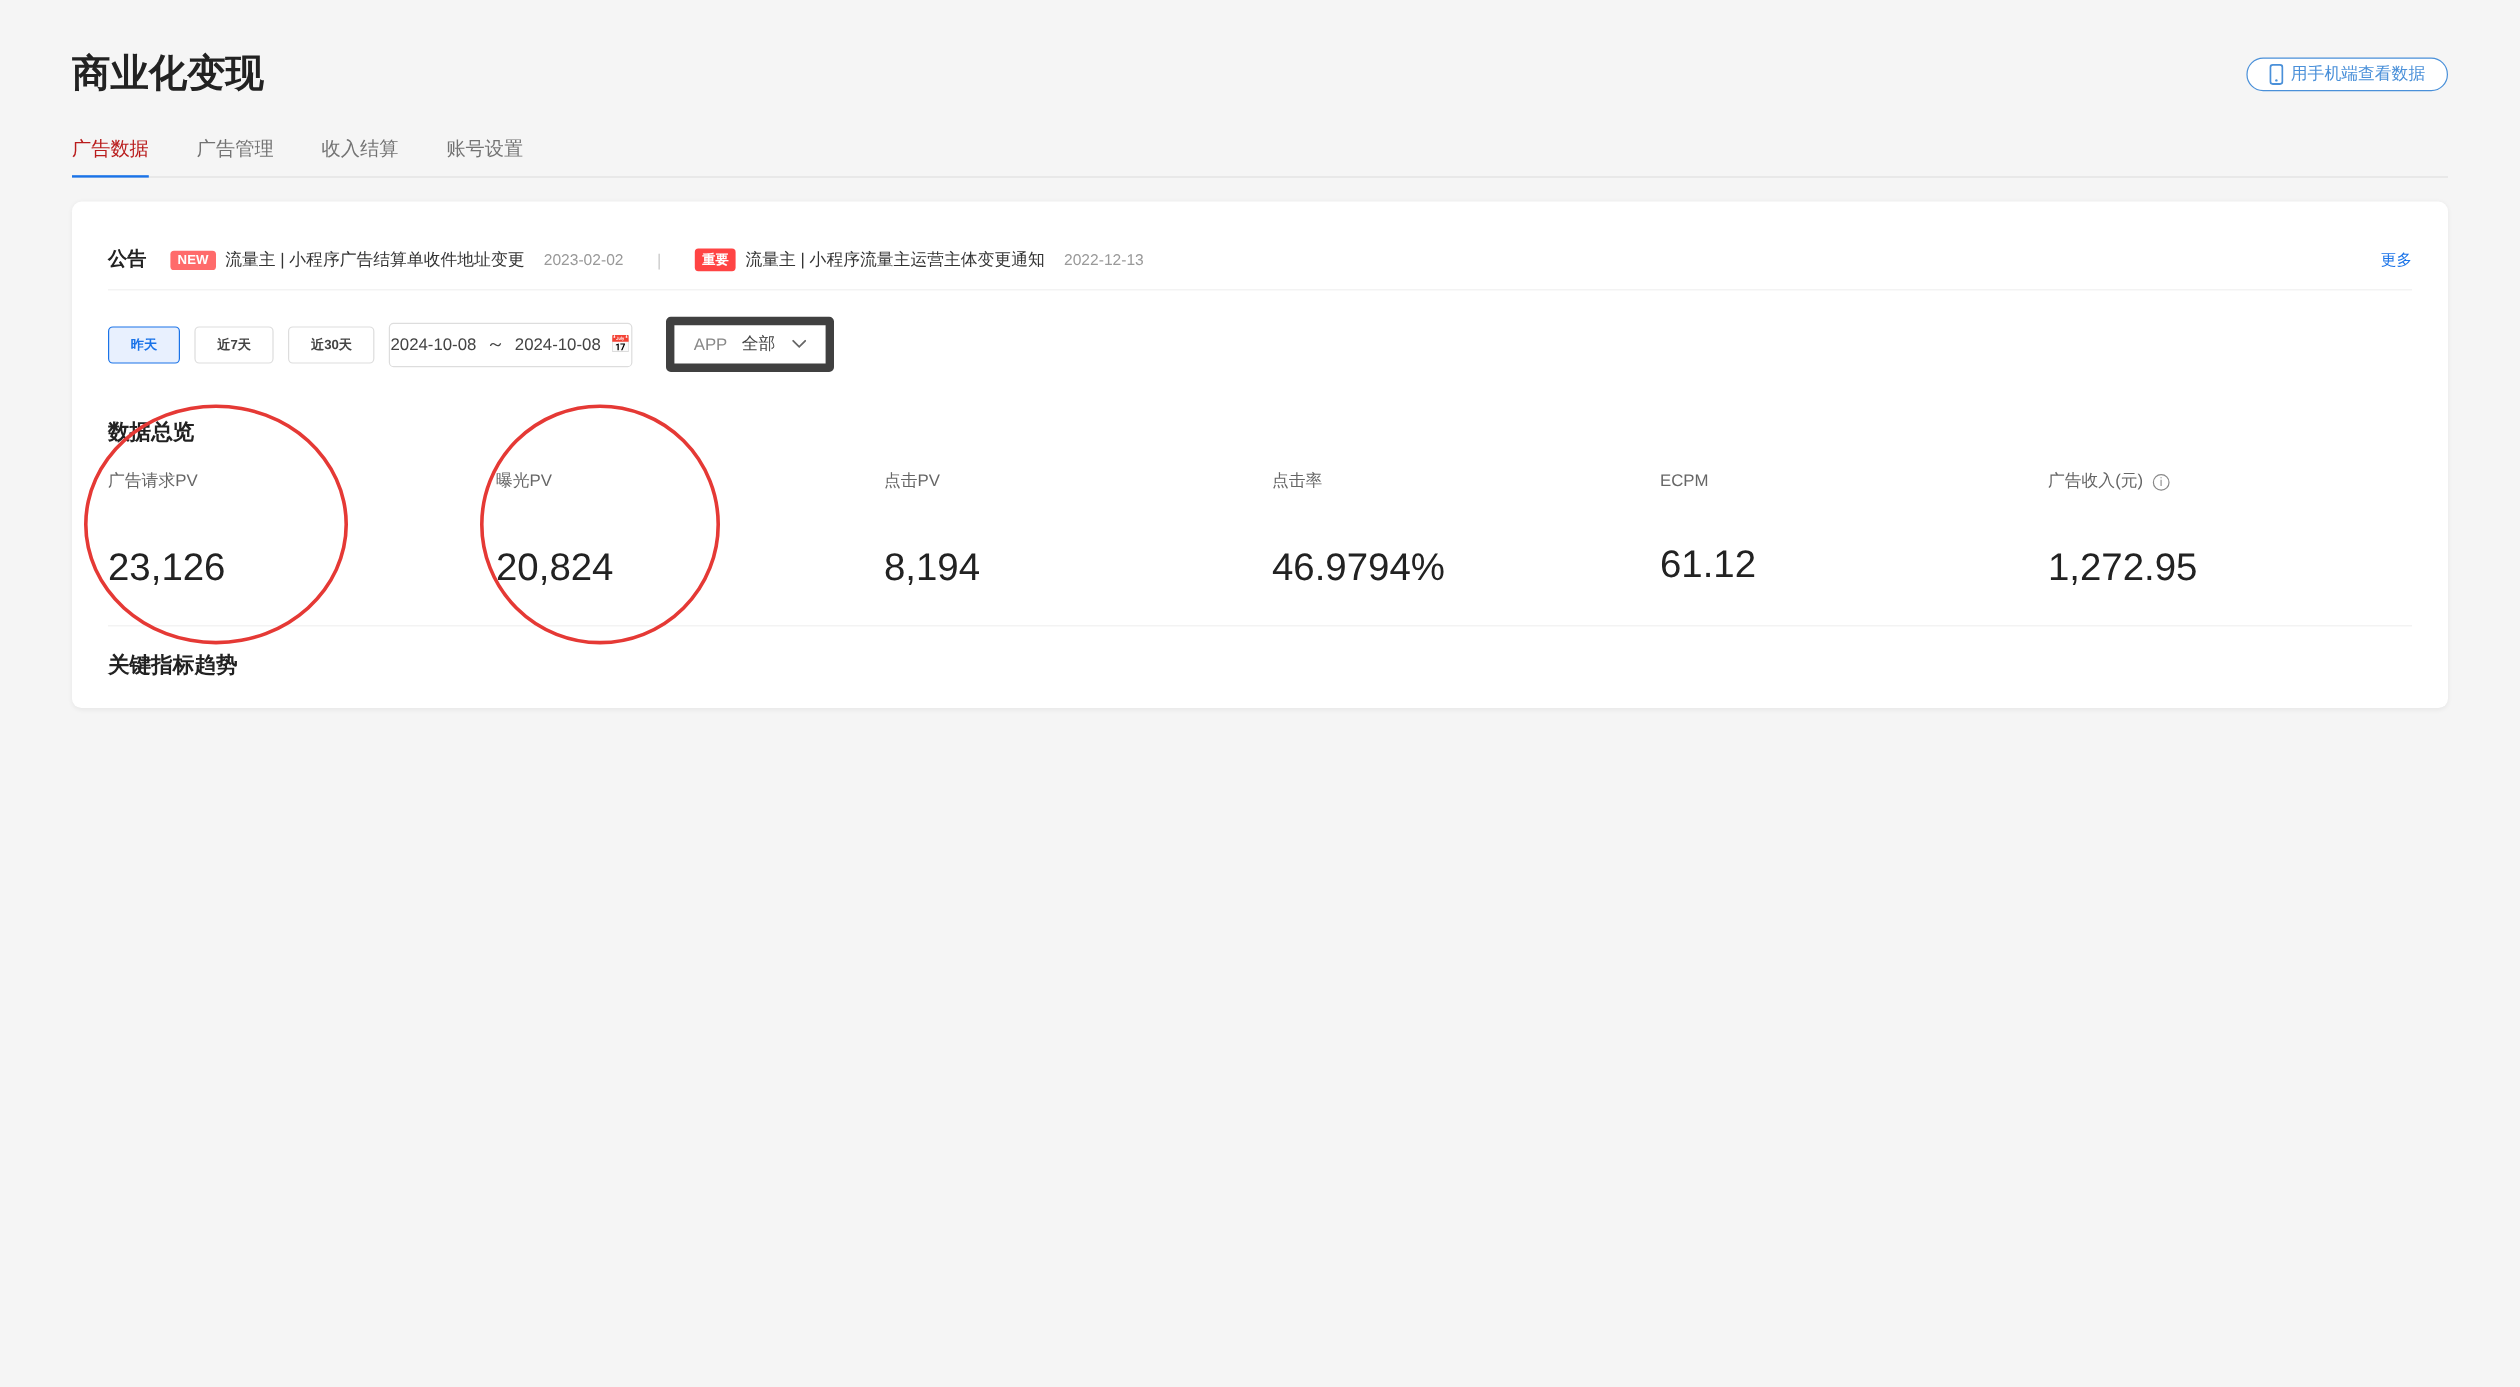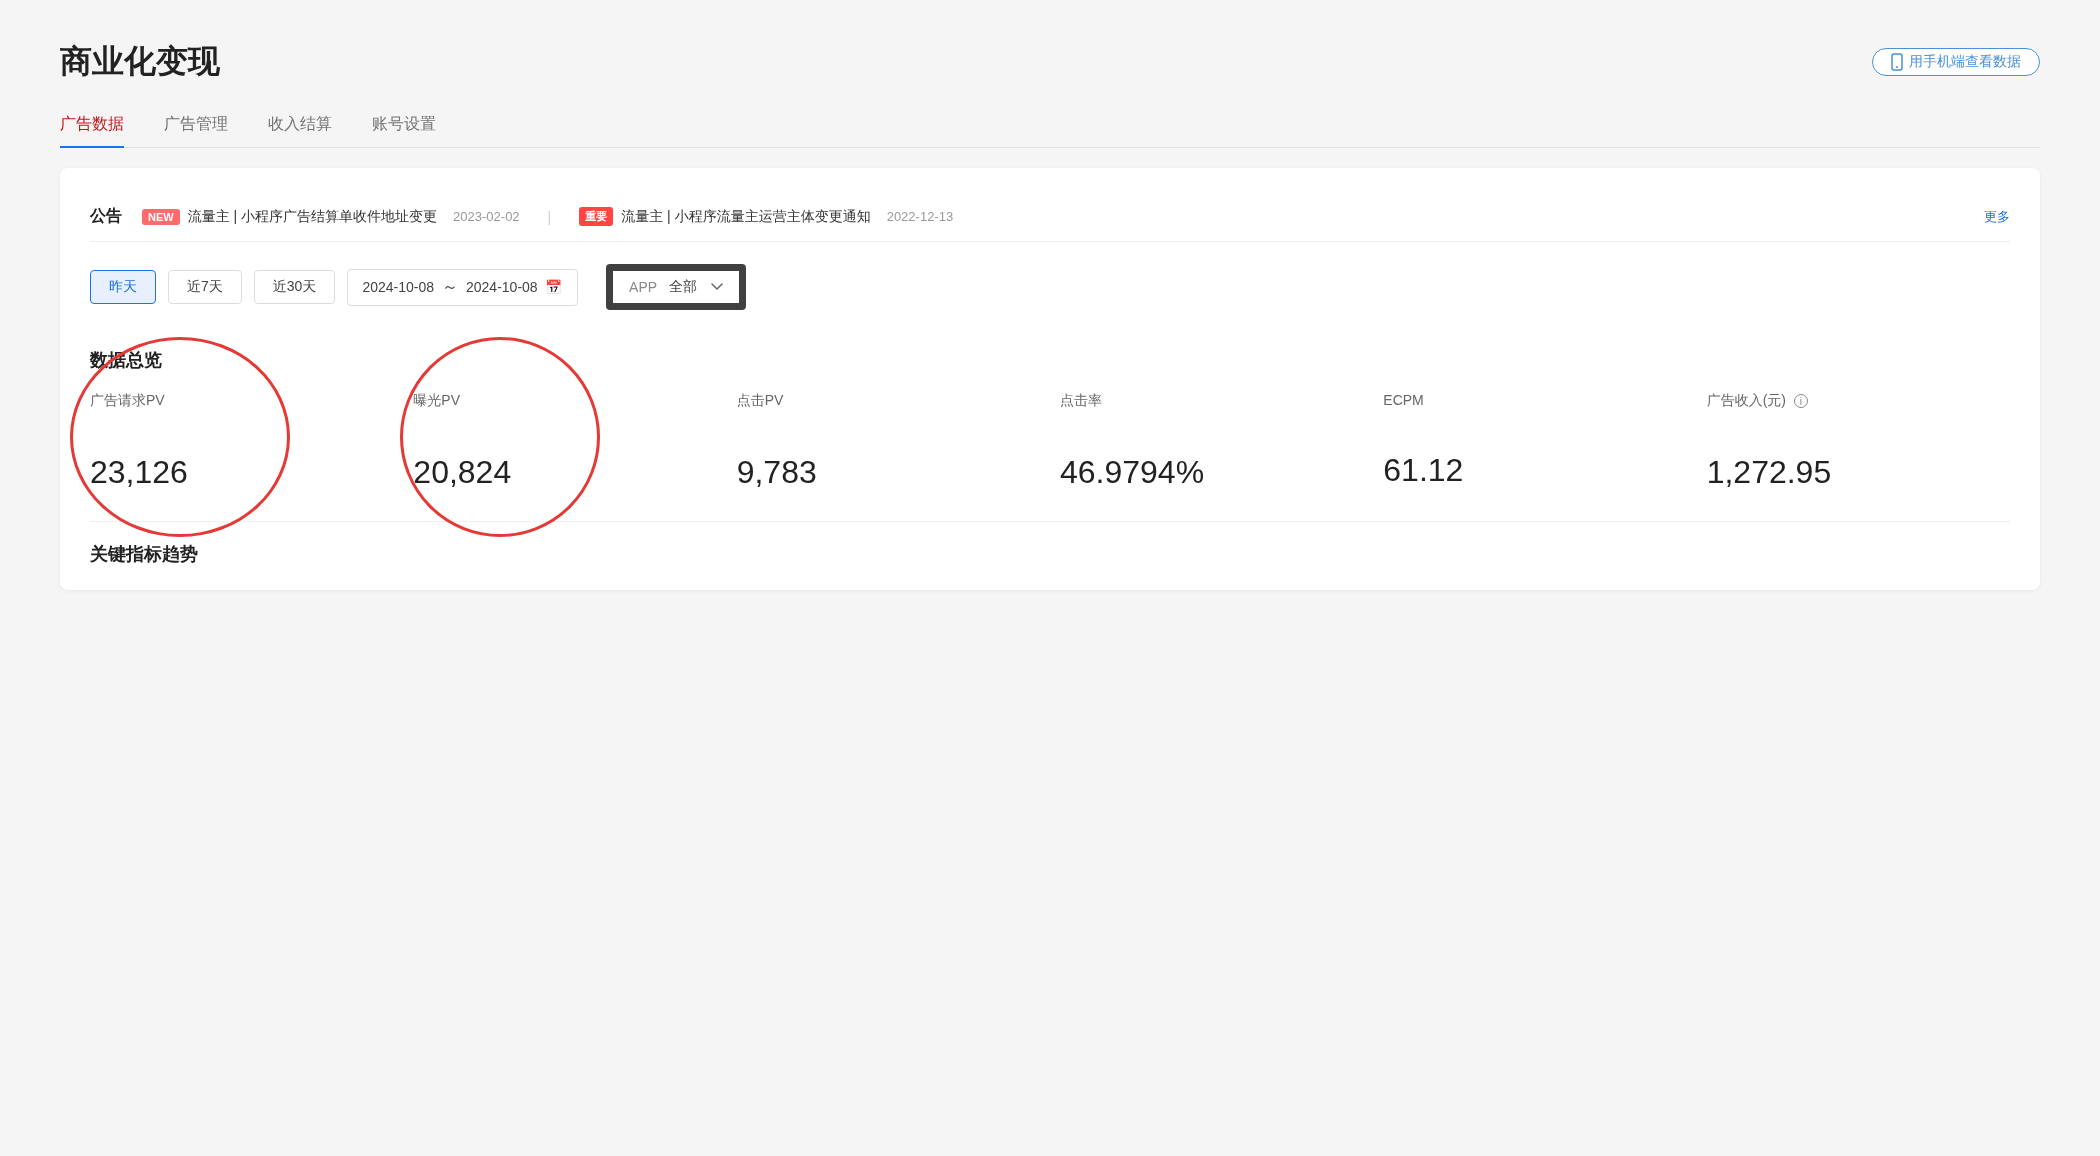--- a/index.html
+++ b/index.html
@@ -124,37 +124,38 @@
       display: flex;
       align-items: center;
       gap: 12px;
       margin-top: 22px;
       margin-bottom: 28px;
     }
     .filter-btn {
       padding: 7px 18px;
       border: 1px solid #ddd;
       border-radius: 4px;
-      font-size: 14px;
-      cursor: pointer;
-      background: white;
-      color: #444;
+      font-size: 11px;
+      cursor: pointer;
+      background: white;
+      color: #444;
+      font-weight: bold;
     }
     .filter-btn.active {
       background: #e8f0fe;
       border-color: #1a73e8;
       color: #1a73e8;
     }
     .date-range {
       display: flex;
       align-items: center;
       gap: 8px;
       border: 1px solid #ddd;
       border-radius: 4px;
-      padding: 7px 14px;
+      padding: 7px 0;
       font-size: 14px;
       color: #444;
       background: white;
       cursor: pointer;
     }
     .calendar-icon {
       color: #888;
       font-size: 14px;
     }
     .app-selector {
@@ -297,21 +298,21 @@
           <div class="stat-value">23,126</div>
         </div>
 
         <div class="stat-col" style="min-width:180px;">
           <div class="stat-label">曝光PV</div>
           <div class="stat-value">20,824</div>
         </div>
 
         <div class="stat-col" style="min-width:180px;">
           <div class="stat-label">点击PV</div>
-          <div class="stat-value">9,783</div>
+          <div class="stat-value">8,194</div>
         </div>
 
         <div class="stat-col" style="min-width:180px;">
           <div class="stat-label">点击率</div>
           <div class="stat-value">46.9794%</div>
         </div>
 
         <div class="stat-col" style="min-width:160px;">
           <div class="stat-label">ECPM</div>
           <div class="stat-value">61.12</div>

